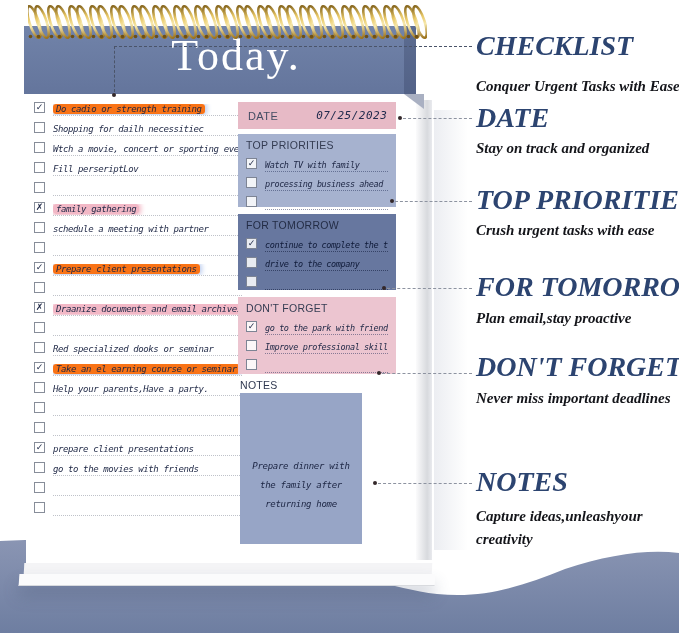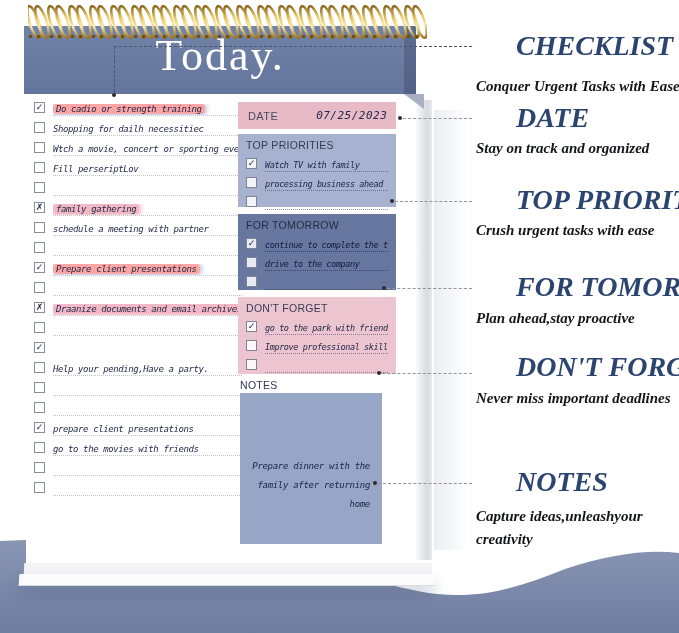--- a/index.html
+++ b/index.html
@@ -10,21 +10,21 @@
   .wave{position:absolute;left:0;top:0;width:679px;height:633px;z-index:0;}
 
   
   .pad{position:absolute;left:22px;top:0;width:412px;height:592px;z-index:2;}
   .band{position:absolute;left:2px;top:26px;width:392px;height:68px;
         background:linear-gradient(180deg,#7183a9,#64759c);}
   .band-edge{position:absolute;right:0;top:0;width:12px;height:100%;background:rgba(40,52,84,.28);}
   .curl{position:absolute;left:382px;top:94px;width:0;height:0;
         border-top:15px solid #a9b0c2;border-left:20px solid transparent;}
   .pad-title{position:absolute;left:2px;top:30px;width:392px;text-align:center;
-        font-family:"Liberation Serif",serif;font-size:44px;color:#fff;letter-spacing:2px;}
+        font-family:"Liberation Serif",serif;font-size:44px;color:#fff;letter-spacing:2px;padding-left:16px;}
   .page{position:absolute;left:4px;top:94px;width:390px;height:469px;background:#fff;}
   .page-stack-r{position:absolute;left:394px;top:100px;width:16px;height:460px;
         background:linear-gradient(90deg,#fbfbfc,#d8dade 70%,#e9eaee);}
   .stackA{position:absolute;left:2px;top:563px;width:408px;height:11px;background:#f4f4f6;
         border-bottom:1px solid #d2d4d9;transform:skewX(-3deg);transform-origin:right;}
   .stackB{position:absolute;left:-3px;top:574px;width:416px;height:11px;background:#fbfbfc;
         border-bottom:1px solid #d8dade;transform:skewX(-4deg);transform-origin:right;
         box-shadow:0 10px 16px rgba(70,82,112,.30);}
   .page-fade{position:absolute;left:434px;top:110px;width:34px;height:440px;z-index:1;
         background:linear-gradient(90deg,rgba(205,209,220,.38),rgba(255,255,255,0));}
@@ -35,55 +35,55 @@
   
   .rows{display:flex;flex-direction:column;}
   .row{display:flex;align-items:flex-end;gap:8px;height:20px;}
   .cbx{width:9px;height:9px;flex:none;border:1px solid #878d99;background:#fff;
        font-size:9px;line-height:9px;color:#1c2644;display:flex;align-items:center;
        justify-content:center;margin-bottom:3px;font-style:normal;}
   .line{flex:1;border-bottom:1px dotted #bfc2c9;white-space:nowrap;overflow:hidden;
        padding-bottom:1px;font-family:"DejaVu Sans Mono",monospace;font-style:italic;
        font-size:9px;letter-spacing:-0.4px;color:#1d2644;}
   .hl{padding:0 3px;border-radius:3px;}
-  .hl.blue{background:#fca5a5;box-shadow:0 0 5px 2px #bccdee;margin-top:12px;}
+  .hl.blue{background:#f97316;box-shadow:0 0 5px 2px #bccdee;margin-top:12px;}
   .hl.pink{background:#f2b8c6;box-shadow:0 0 5px 2px #f2b8c6;text-align:right;}
   .checklist{position:absolute;left:12px;top:96px;width:208px;}
 
   
   .datebox{position:absolute;left:216px;top:102px;width:158px;height:27px;background:#e7bac6;
        display:flex;align-items:center;gap:14px;padding:0 10px;box-sizing:border-box;}
   .datebox .lbl{font-size:11px;color:#454d63;letter-spacing:.4px;}
   .datebox .val{font-family:"DejaVu Sans Mono",monospace;font-style:italic;font-size:11px;
        color:#222c4e;letter-spacing:.5px;margin-left:24px;}
   .secbox{position:absolute;left:216px;width:158px;box-sizing:border-box;padding:5px 8px 2px;}
   .secbox .sec-lbl{font-size:10.5px;letter-spacing:.3px;color:#343c52;margin-bottom:2px;}
   .secbox .row{height:19px;}
   .secbox .line{border-bottom:1px dotted rgba(35,48,90,.5);font-size:8.5px;}
   .secbox .cbx{background:rgba(255,255,255,.85);border-color:#7d8494;}
   .secbox.light{top:134px;height:73px;background:#a6b2cf;}
   .secbox.dark{top:214px;height:76px;background:#67779f;}
   .secbox.dark .sec-lbl{color:#232c45;}
   .secbox.dark .line{color:#0f1a38;border-color:rgba(15,25,55,.55);}
   .secbox.pinkbox{top:297px;height:77px;background:#ecc5d0;}
   .notes-lbl{position:absolute;left:218px;top:379px;font-size:10.5px;color:#2f3850;letter-spacing:.3px;}
-  .notesbox{position:absolute;left:218px;top:393px;width:142px;height:151px;background:#97a5c6;
-       box-sizing:border-box;text-align:right;padding:64px 12px 0;}
+  .notesbox{position:absolute;left:218px;top:393px;width:122px;height:151px;background:#97a5c6;
+       box-sizing:border-box;text-align:center;padding:64px 12px 0;}
   .notes-text{font-family:"DejaVu Sans Mono",monospace;font-style:italic;font-size:9px;
        letter-spacing:-0.3px;line-height:2.1;color:#1b2442;}
 
   
   .dash{position:absolute;border-top:1px dashed #8d93a0;z-index:4;}
   .dash.navy{border-top-color:#4a5469;}
   .vdash{position:absolute;border-left:1px dashed #4a5469;z-index:4;}
   .dot{position:absolute;width:4px;height:4px;border-radius:50%;background:#33282a;z-index:4;}
 
   
   .ann-h{position:absolute;left:476px;font-family:"Liberation Serif",serif;font-weight:bold;
-       font-style:italic;font-size:28px;color:#2c4470;white-space:nowrap;z-index:3;margin-left:40px;}
+       font-style:italic;font-size:28px;color:#2c4470;white-space:nowrap;z-index:3;}
   .ann-s{position:absolute;left:476px;font-family:"Liberation Serif",serif;font-weight:bold;
        font-style:italic;font-size:15px;color:#14151a;white-space:nowrap;z-index:3;}
   .ann-s.wrap{white-space:normal;width:190px;line-height:1.55;}
 </style>
 </head>
 <body>
 
 <svg class="wave" viewBox="0 0 679 633">
   <defs>
     <linearGradient id="wv" x1="0" y1="0" x2="0" y2="1">
@@ -186,25 +186,30 @@
       </div>
       <div class="row">
         <span class="cbx">✗</span>
         <span class="line"><span class="hl pink">Draanize documents and email archives</span></span>
       </div>
       <div class="row">
         <span class="cbx"></span>
         <span class="line"></span>
       </div>
       <div class="row">
+        <span class="cbx"></span>
+        <span class="line">Red specialized dooks or seminar</span>
+      </div>
+      <div class="row">
         <span class="cbx">✓</span>
-      </div>
-      <div class="row">
-        <span class="cbx"></span>
-        <span class="line">Help your pending,Have a party.</span>
+        <span class="line"><span class="hl blue">Take an el earning course or seminar</span></span>
+      </div>
+      <div class="row">
+        <span class="cbx"></span>
+        <span class="line">Help your parents,Have a party.</span>
       </div>
       <div class="row">
         <span class="cbx"></span>
         <span class="line"></span>
       </div>
       <div class="row">
         <span class="cbx"></span>
         <span class="line"></span>
       </div>
       <div class="row">
@@ -309,17 +314,17 @@
 <div class="dot" style="left:373px;top:481px;"></div>
 <div class="dash" style="left:378px;top:483px;width:94px;"></div>
 
 <div class="ann-h" style="top:30px;">CHECKLIST</div>
 <div class="ann-s" style="top:78px;">Conquer Urgent Tasks with Ease</div>
 <div class="ann-h" style="top:102px;">DATE</div>
 <div class="ann-s" style="top:140px;">Stay on track and organized</div>
 <div class="ann-h" style="top:184px;">TOP PRIORITIES</div>
 <div class="ann-s" style="top:222px;">Crush urgent tasks with ease</div>
 <div class="ann-h" style="top:271px;">FOR TOMORROW</div>
-<div class="ann-s" style="top:310px;">Plan ahead,stay proactive</div>
+<div class="ann-s" style="top:310px;">Plan email,stay proactive</div>
 <div class="ann-h" style="top:351px;">DON'T FORGET</div>
 <div class="ann-s" style="top:390px;">Never miss important deadlines</div>
 <div class="ann-h" style="top:466px;">NOTES</div>
 <div class="ann-s wrap" style="top:505px;">Capture ideas,unleashyour creativity</div>
 
 </body></html>

